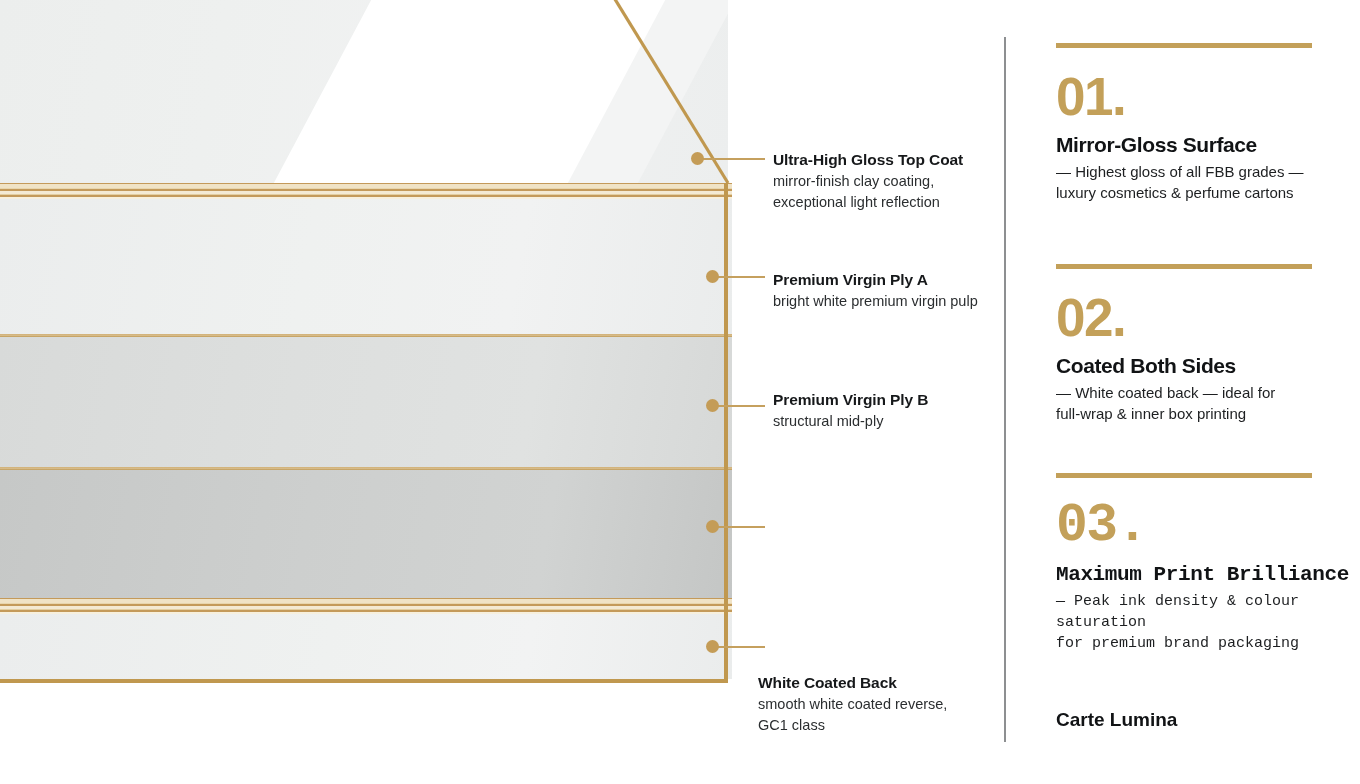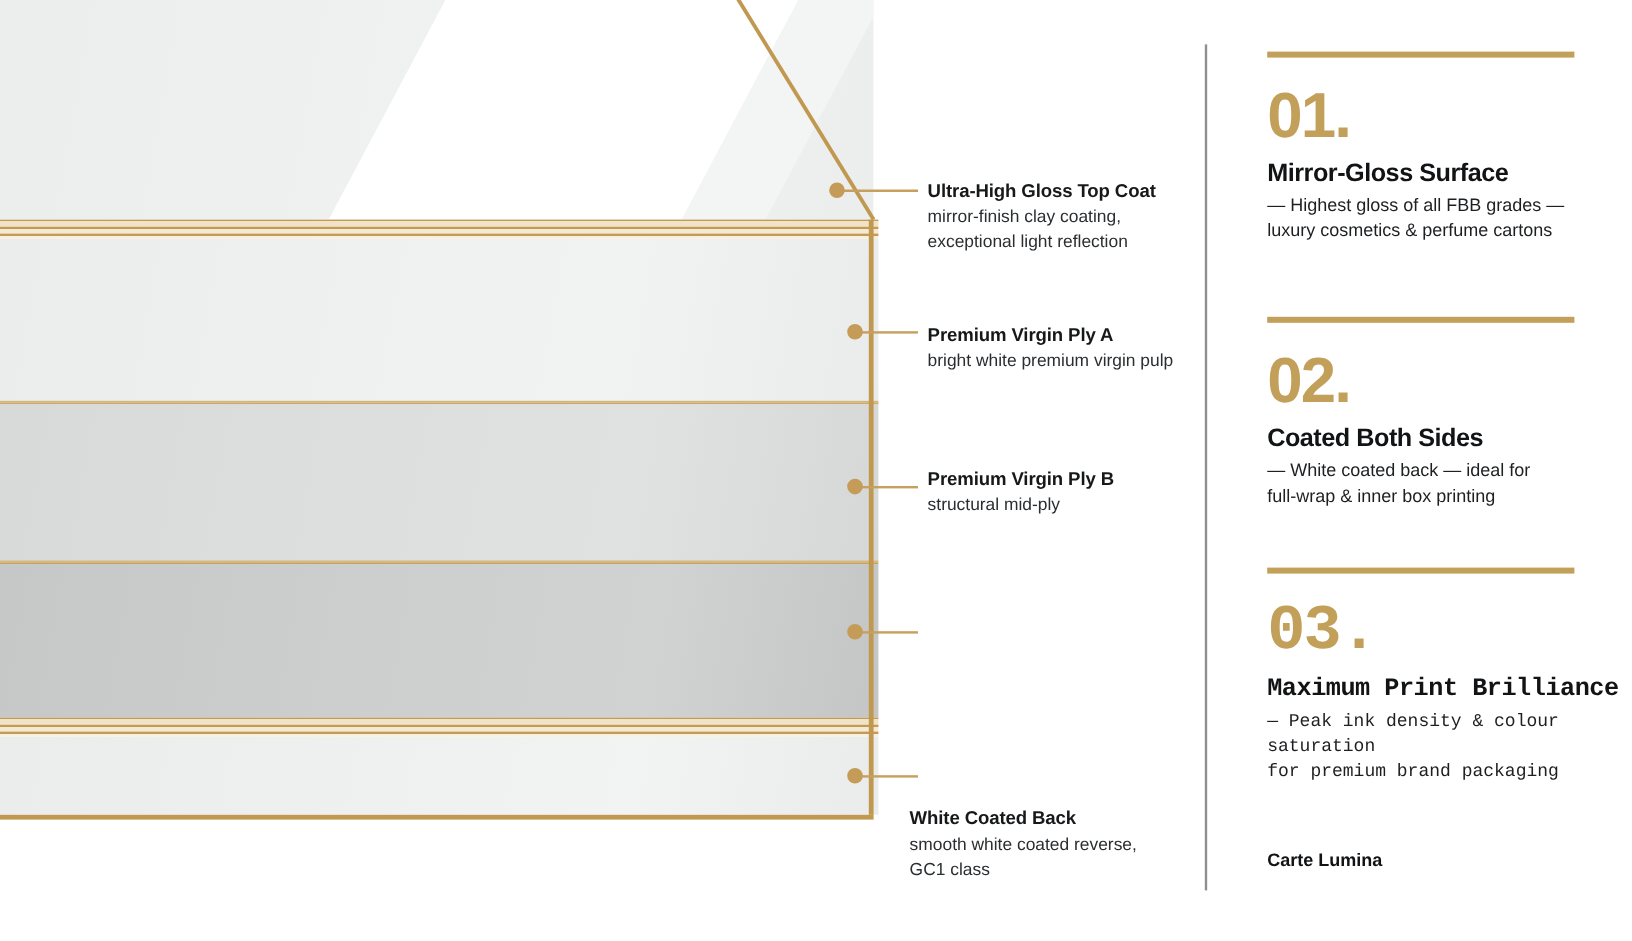--- a/index.html
+++ b/index.html
@@ -141,21 +141,21 @@
     line-height:1.15; letter-spacing:-0.4px;
     margin-top:10px; white-space:nowrap;
   }
   .feature-body {
     font-size:15px; color:#1d1f21;
     line-height:1.38; margin-top:5px;
     white-space:pre-line;
   }
   .brand { position:absolute; left:52px; width:280px; }
   .brand-name {
-    font-size:15px; font-weight:bold; color:#111315;
+    font-size:19px; font-weight:bold; color:#111315;
     line-height:1.3;
   }
   .brand-spec {
     font-size:15px; font-weight:normal; color:#1d1f21;
     line-height:1.35; margin-top:1px;
   }
 </style>
 </head>
 <body>
 

